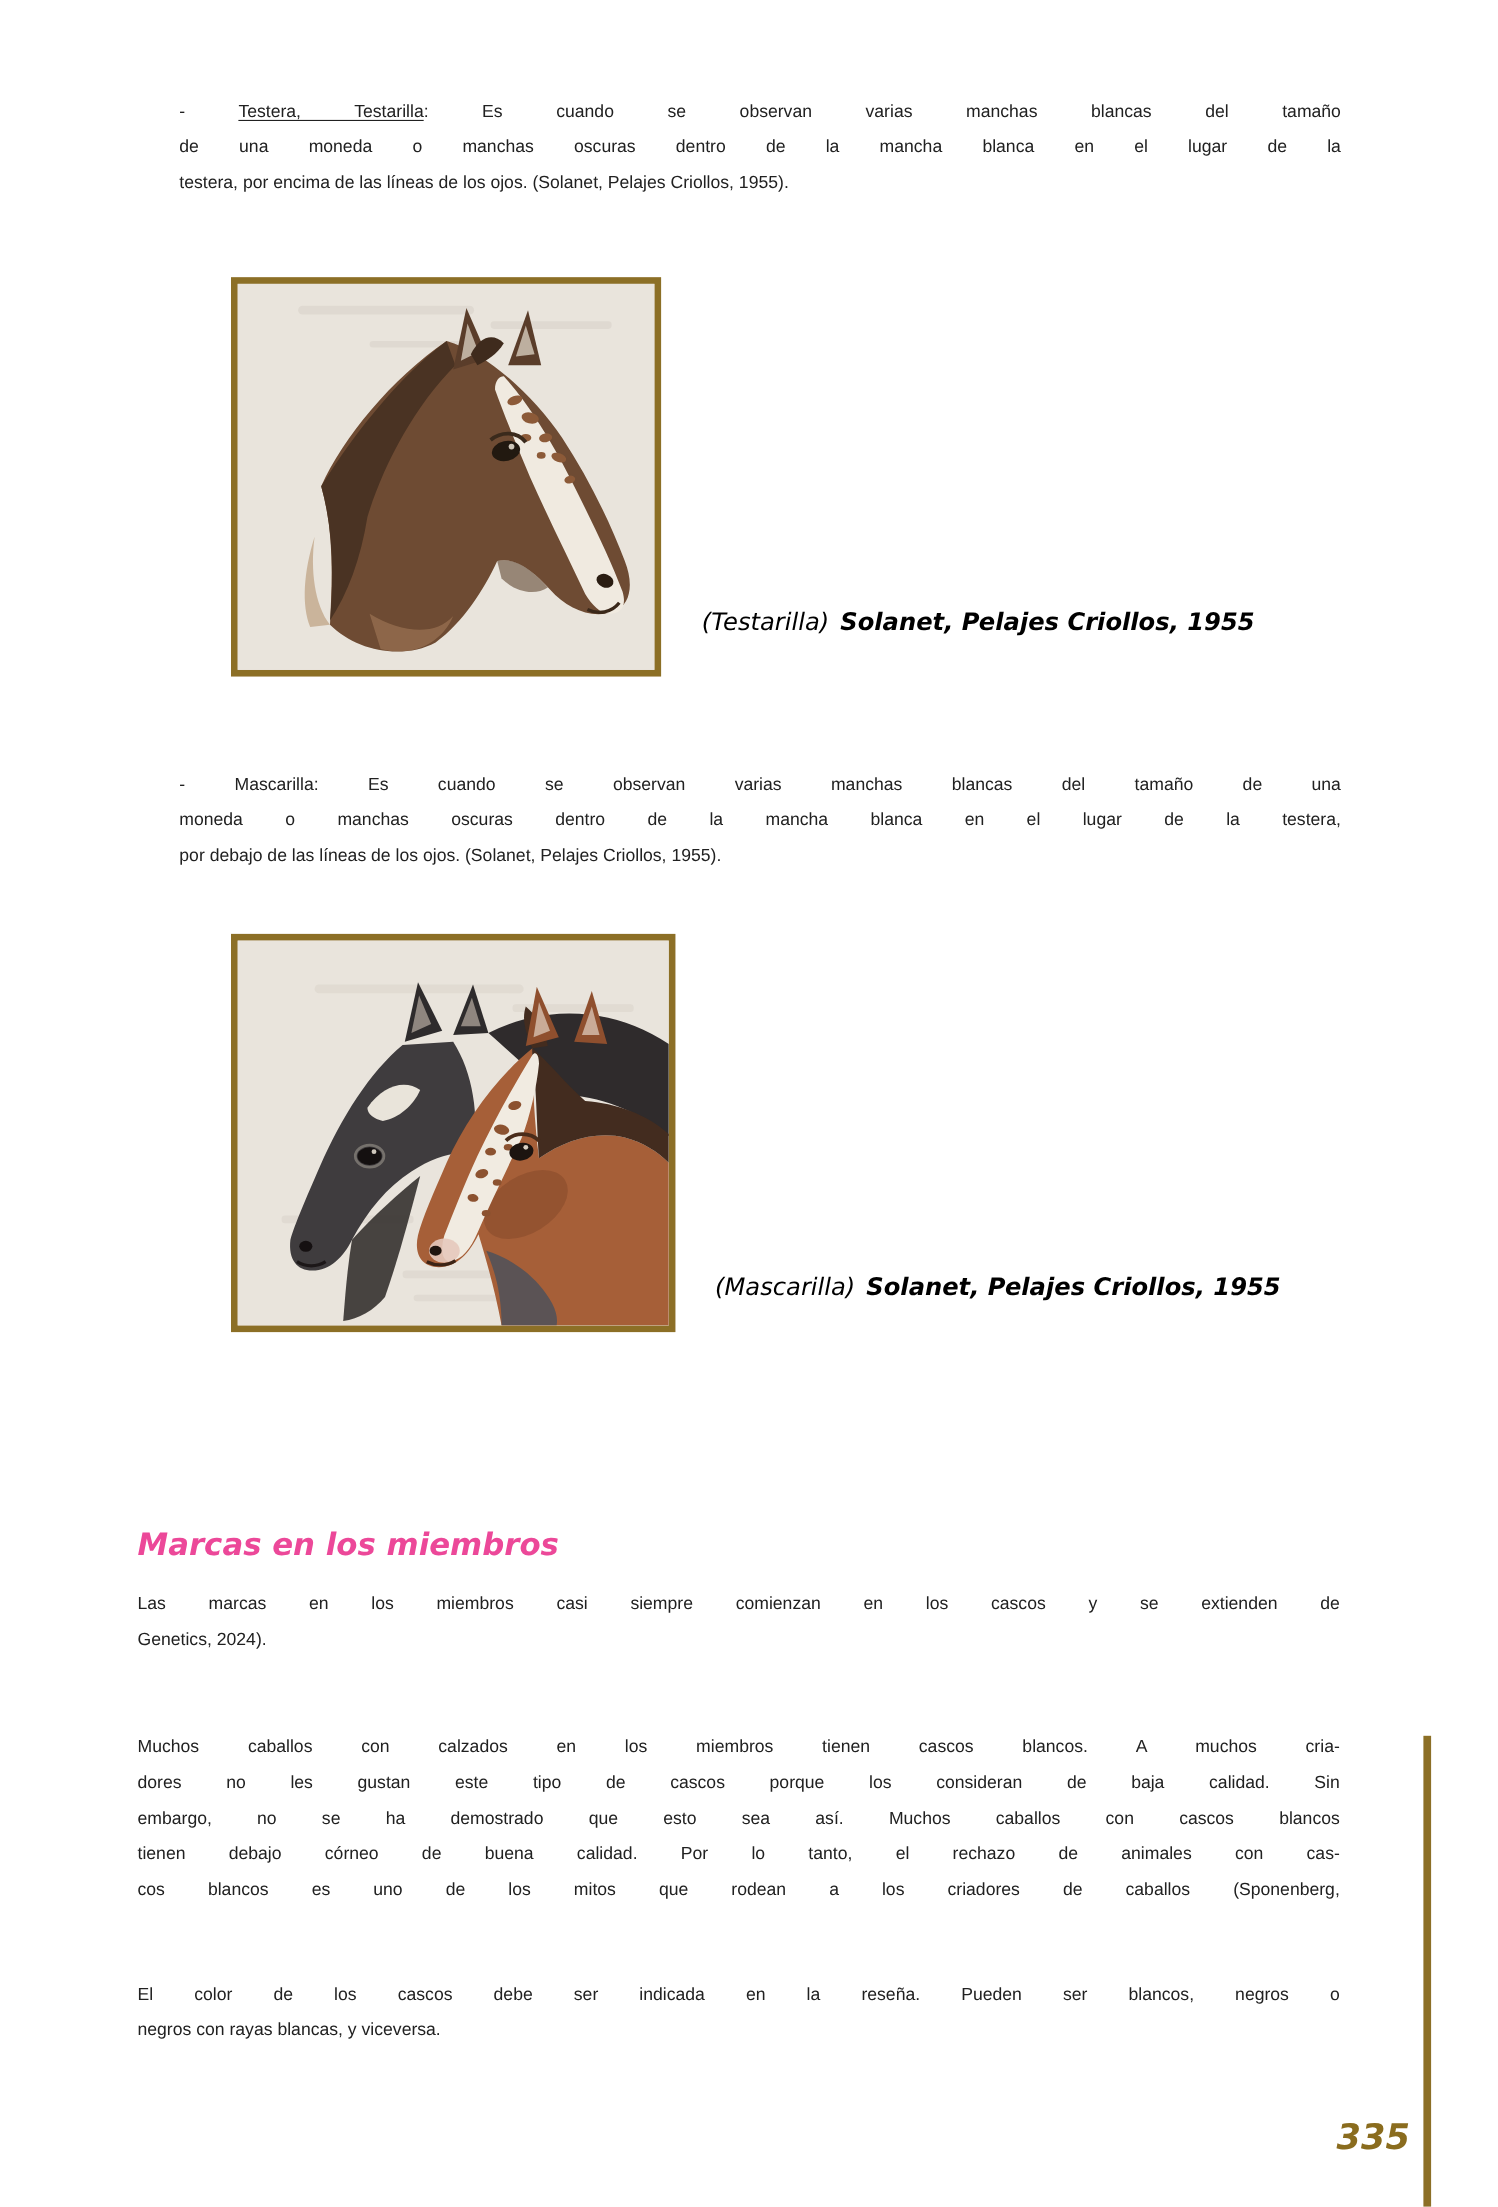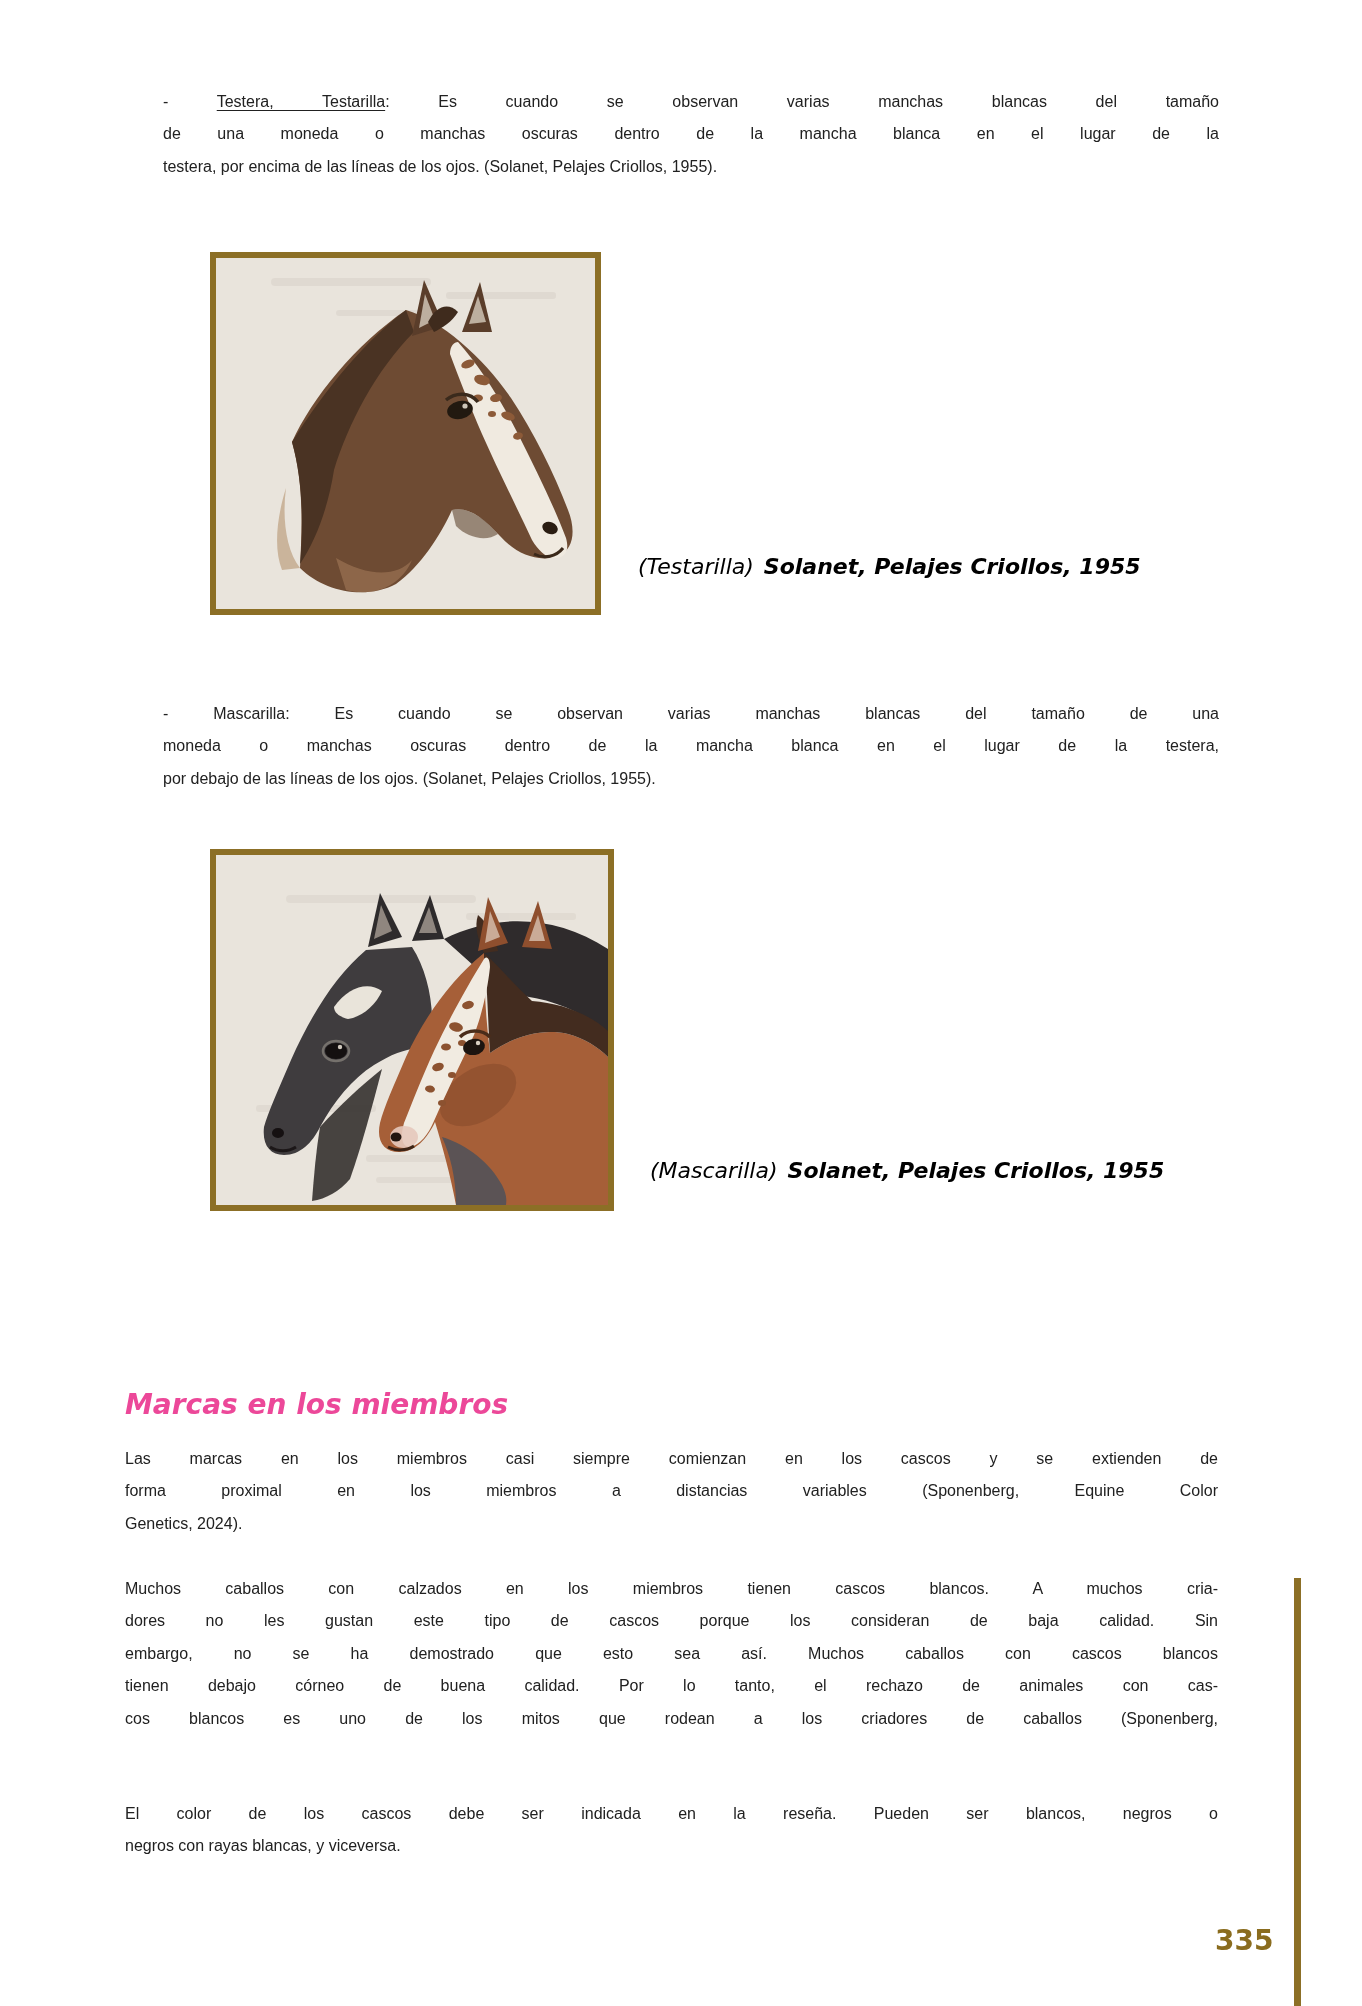--- a/index.html
+++ b/index.html
@@ -26,22 +26,22 @@
   .caption .cap-label{font-weight:normal;margin-right:10px;}
   .caption .cap-source{font-weight:bold;}
 
   .section-heading{
     position:absolute;left:125px;top:1388px;
     font-family:"DejaVu Sans",sans-serif;font-style:italic;font-weight:bold;
     font-size:28px;color:#ec4899;white-space:nowrap;
   }
   .page-number{
     position:absolute;left:1215px;top:1924px;
-    font-family:"DejaVu Sans",sans-serif;font-weight:600;
-    font-size:28px;color:#8a6c1e;
+    font-family:"DejaVu Sans",sans-serif;font-style:italic;font-weight:600;
+    font-size:32px;color:#8a6c1e;
   }
   .v-rule{
     position:absolute;left:1294px;top:1578px;width:7px;height:428px;
     background:#8c6f26;
   }
   #para-testera{left:163px;top:86px;width:1056px;}
   #para-mascarilla{left:163px;top:698px;width:1056px;}
   #fig-testarilla{left:210px;top:252px;width:391px;height:363px;}
   #fig-mascarilla{left:210px;top:849px;width:404px;height:362px;}
   #caption-testarilla{left:638px;top:554px;}
@@ -178,21 +178,20 @@
 </div>
 
 <div class="caption" id="caption-mascarilla">
   <span class="cap-label">(Mascarilla)</span><span class="cap-source">Solanet, Pelajes Criollos, 1955</span>
 </div>
 
 <div class="section-heading">Marcas en los miembros</div>
 
 <div class="para" id="para-marcas-1">
   <div class="line jline">Las marcas en los miembros casi siempre comienzan en los cascos y se extienden de</div>
-  <div class="line jline">forma proximal en los miembros a distancias variables (Sponenberg, Equine Color</div>
   <div class="line lastline">Genetics, 2024).</div>
 </div>
 
 <div class="para" id="para-marcas-2">
   <div class="line jline">Muchos caballos con calzados en los miembros tienen cascos blancos. A muchos cria-</div>
   <div class="line jline">dores no les gustan este tipo de cascos porque los consideran de baja calidad. Sin</div>
   <div class="line jline">embargo, no se ha demostrado que esto sea así. Muchos caballos con cascos blancos</div>
   <div class="line jline">tienen debajo córneo de buena calidad. Por lo tanto, el rechazo de animales con cas-</div>
   <div class="line jline">cos blancos es uno de los mitos que rodean a los criadores de caballos (Sponenberg,</div>
 </div>

